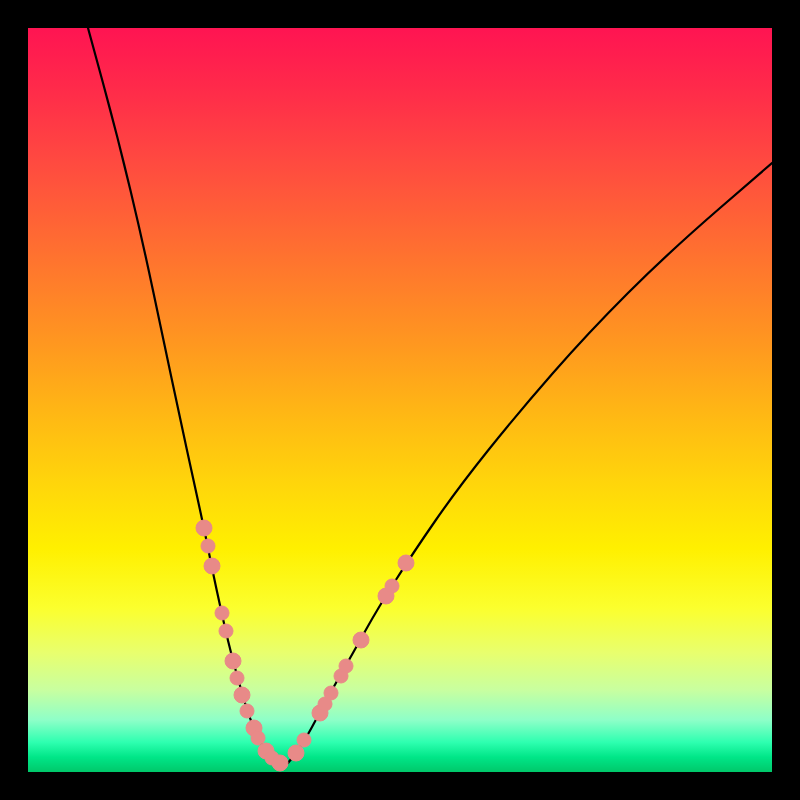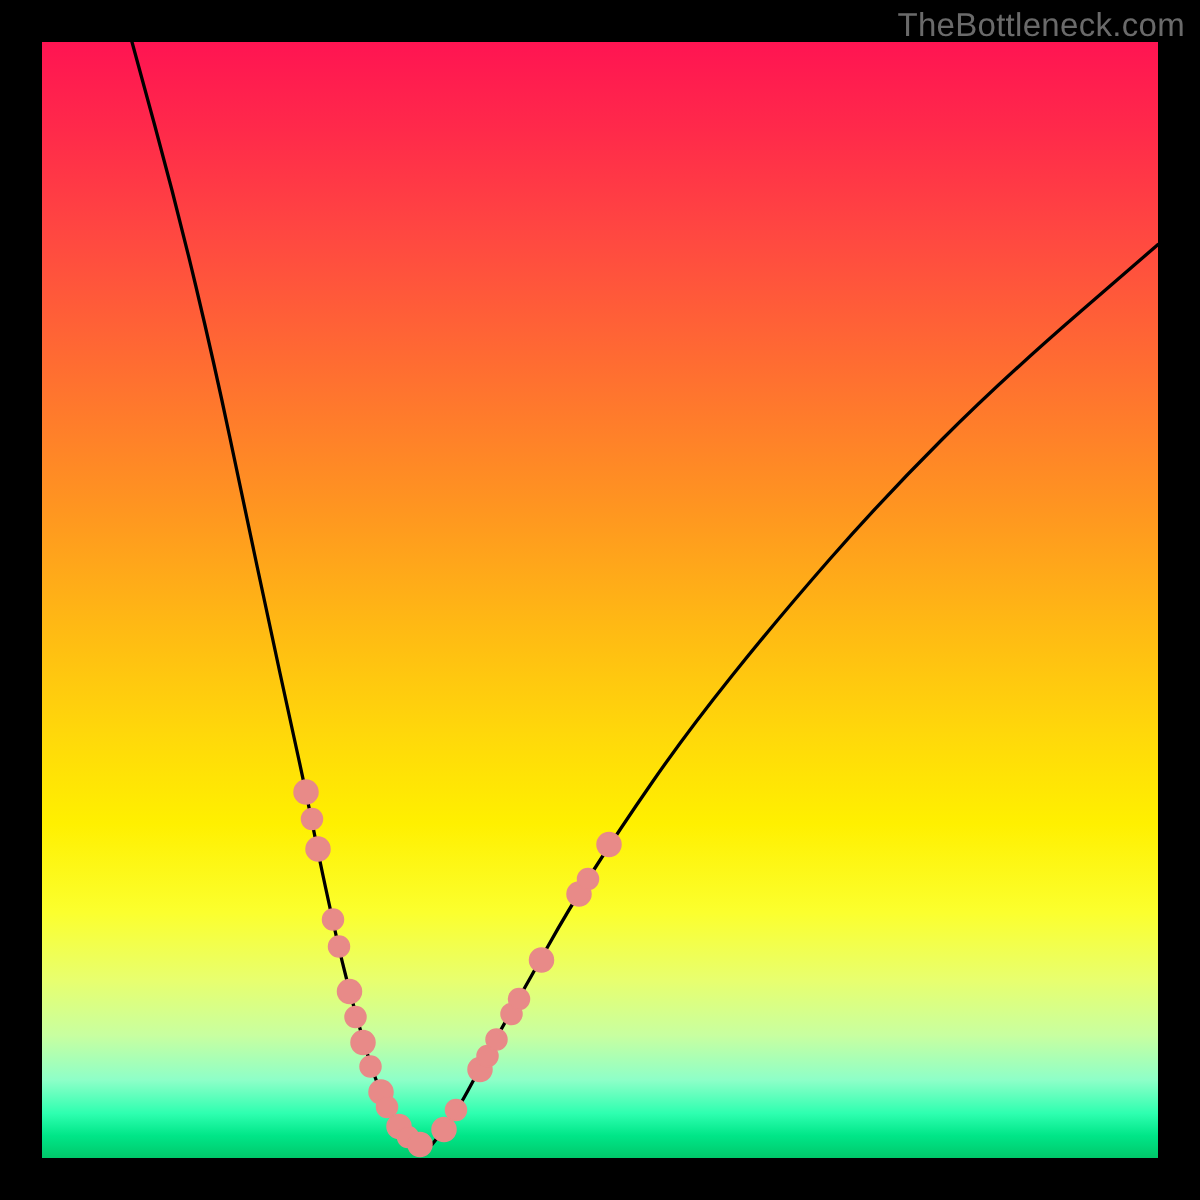--- a/index.html
+++ b/index.html
@@ -73,21 +73,20 @@
   }
   svg.curves circle.marker {
     fill: #e88a88;
     stroke: #e88a88;
   }
 </style>
 </head>
 <body>
 
 <div class="frame">
-  <div class="watermark">TheBottleneck.com</div>
 
   <div class="plot-area">
     <div class="gradient"></div>
 
     <svg class="curves" viewBox="0 0 744 744" preserveAspectRatio="none">
       <path class="curve" id="left-curve-path" d="M 60 0 Q 60 0 75 55 Q 90 110 102.5 162.5 Q 115 215 125 262.5 Q 135 310 143.5 350 Q 152 390 158.5 420 Q 165 450 170.5 475 Q 176 500 180.5 522.5 Q 185 545 189 563.5 Q 193 582 196.5 597.5 Q 200 613 203.5 626.5 Q 207 640 210.5 652.5 Q 214 665 217.5 676.5 Q 221 688 225 698 Q 229 708 233.5 716 Q 238 724 243 729.5 T 248 735"></path>
       <path class="curve" id="right-curve-path" d="M 260 735 Q 260 735 264 730 Q 268 725 273 717.5 Q 278 710 284 699 Q 290 688 297.5 674 Q 305 660 315 642.5 Q 325 625 337.5 602.5 Q 350 580 367.5 552.5 Q 385 525 407.5 492.5 Q 430 460 460 422.5 Q 490 385 525 345 Q 560 305 600 265 Q 640 225 692 180 T 744 135"></path>
       <g id="markers-group">
           <circle class="marker" cx="176" cy="500" r="8"></circle>
           <circle class="marker" cx="180" cy="518" r="7"></circle>

